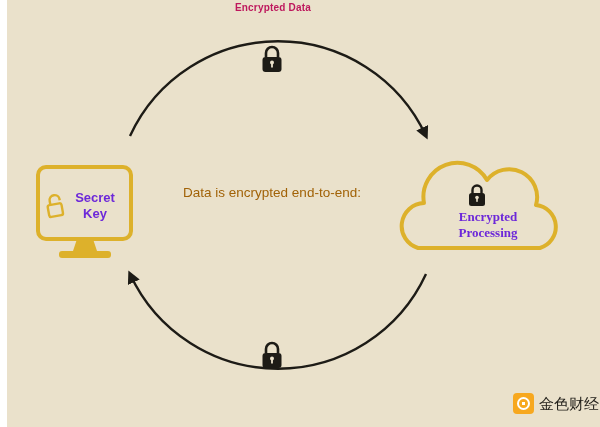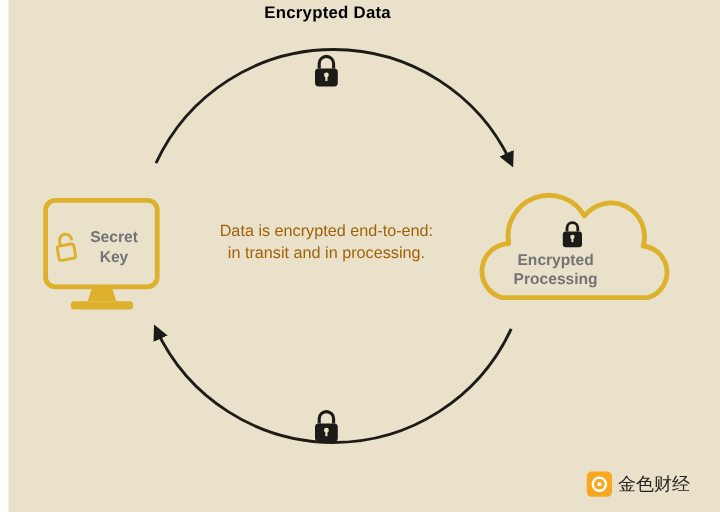--- a/index.html
+++ b/index.html
@@ -5,32 +5,32 @@
   html,body{margin:0;padding:0;background:#ffffff;}
   .stage{
     position:relative;width:600px;height:427px;overflow:hidden;
     background:#eae1cb;
     font-family:"Liberation Sans", sans-serif;
   }
   .left-strip{position:absolute;left:0;top:0;width:7px;height:427px;background:#ffffff;}
   .art{position:absolute;left:0;top:0;}
   .label{
     position:absolute;text-align:center;font-weight:bold;
-    color:#000000;font-size:14px;letter-spacing:.2px;
+    color:#be185d;font-size:10px;letter-spacing:.2px;
   }
   .caption{
     position:absolute;left:132px;top:184px;width:280px;text-align:center;
     color:#a16207;font-size:13.5px;line-height:18px;font-weight:normal;
   }
   .node-label{
     position:absolute;text-align:center;font-weight:bold;
-    color:#737373;font-size:13px;line-height:16px;
+    color:#6d28d9;font-size:13px;line-height:16px;
   }
   .wm{
-    position:absolute;right:25px;top:393px;display:flex;align-items:center;gap:5px;
+    position:absolute;right:1px;top:393px;display:flex;align-items:center;gap:5px;
   }
   .wm-logo{
     width:21px;height:21px;background:#f7a81f;border-radius:4px;position:relative;flex:0 0 auto;
   }
   .wm-coin{
     position:absolute;left:4px;top:4px;width:13px;height:13px;box-sizing:border-box;
     border:2px solid #ffffff;border-radius:50%;
   }
   .wm-coin::after{
     content:"";position:absolute;left:3.2px;top:3.2px;width:2.6px;height:2.6px;background:#ffffff;
@@ -89,29 +89,28 @@
         <rect x="476.2" y="198" width="1.6" height="3.8" fill="#eae1cb"></rect>
       </g>
     </g>
   </svg>
 
   <div class="label" style="left:173px;top:2px;width:200px;">Encrypted Data</div>
 
 
   <div class="caption">
     <div>Data is encrypted end-to-end:</div>
-    <div>in transit and in processing.</div>
   </div>
 
   <div class="node-label" style="left:66px;top:190px;width:58px;">
     <div>Secret</div>
     <div>Key</div>
   </div>
 
-  <div class="node-label" style="left:403px;top:209px;width:120px;">
+  <div class="node-label" style="left:428px;top:209px;width:120px;font-family:Liberation Serif, serif;">
     <div>Encrypted</div>
     <div>Processing</div>
   </div>
 
   <div class="wm">
     <span class="wm-logo">
       <span class="wm-coin"></span>
     </span>
     <span class="wm-text">金色财经</span>
   </div>

